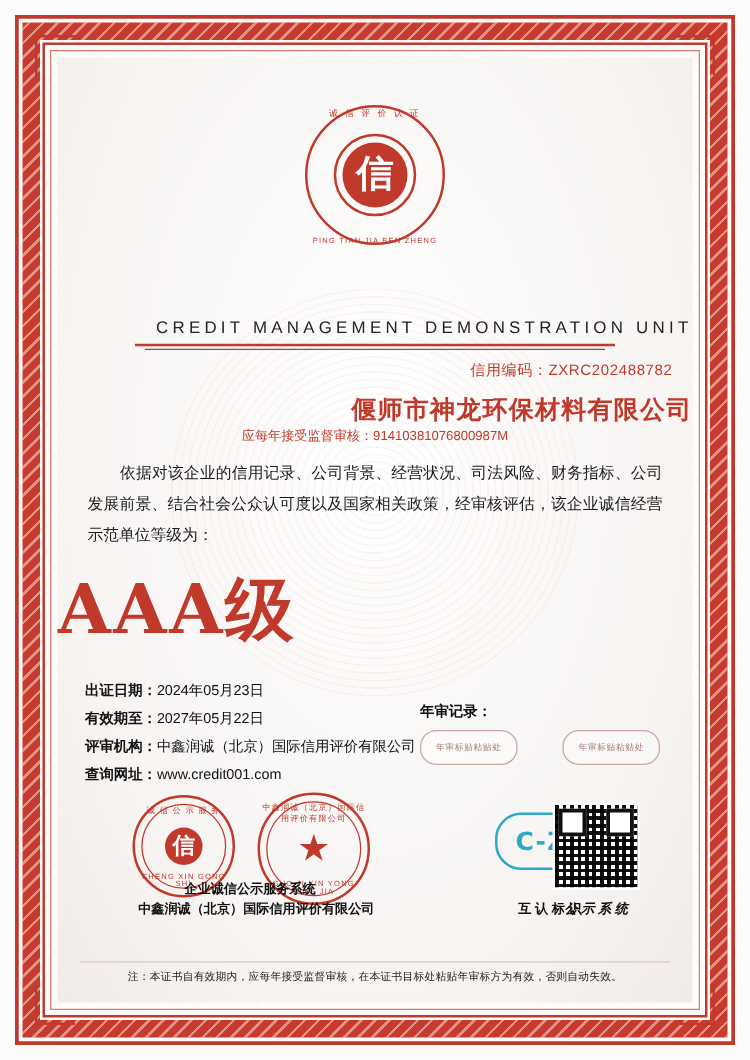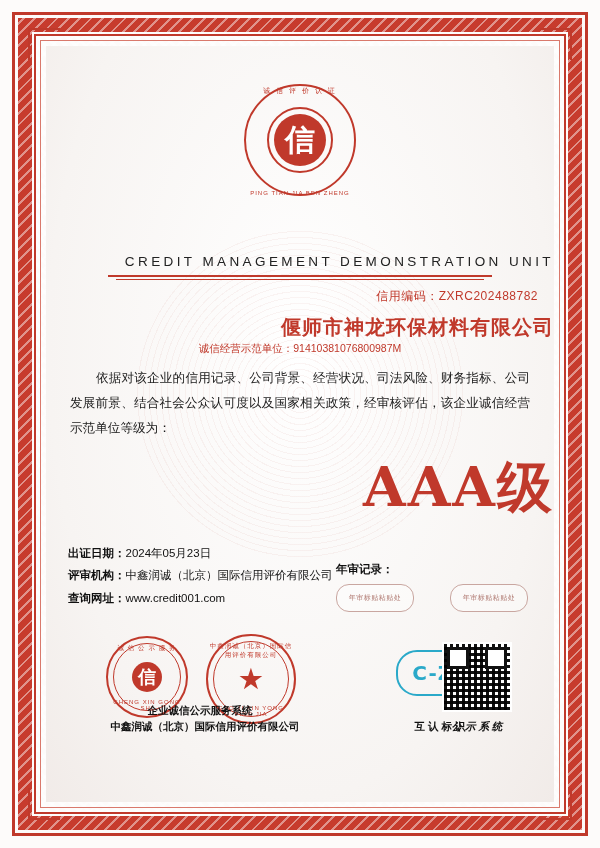--- a/index.html
+++ b/index.html
@@ -196,21 +196,21 @@
     font-size: 12.6px;
     line-height: 2.0;
     color: #1a1a1a;
     text-align: justify;
     text-indent: 26px;
   }
 
   .grade {
     position: absolute;
     top: 405px; left: 0; right: 0;
-    text-align: right;
+    text-align: left;
     color: #c0392b;
     font-weight: bold;
     font-size: 55px;
     letter-spacing: 2px;
     font-family: "DejaVu Serif", "Liberation Serif", serif;
   }
 
   
   .info {
     position: absolute;
@@ -393,30 +393,33 @@
     <div class="sub-title">CREDIT MANAGEMENT DEMONSTRATION UNIT</div>
     <div class="title-rule"></div>
     <div class="title-rule second"></div>
 
     <div class="credit-code">
       <span>信用编码：</span><span>ZXRC202488782</span>
     </div>
 
     <div class="company">偃师市神龙环保材料有限公司</div>
     <div class="usci">
-      <span>诚信经营示范单位：</span><span>91410381076800987M</span>
+      <span>应每年接受监督审核：</span><span>91410381076800987M</span>
     </div>
 
     <div class="body-text">依据对该企业的信用记录、公司背景、经营状况、司法风险、财务指标、公司发展前景、结合社会公众认可度以及国家相关政策，经审核评估，该企业诚信经营示范单位等级为：</div>
 
     <div class="grade">AAA级</div>
 
     <div class="info">
       <div class="row">
         <span class="label">出证日期：</span><span>2024年05月23日</span>
+      </div>
+      <div class="row">
+        <span class="label">有效期至：</span><span>2027年05月22日</span>
       </div>
       <div class="row">
         <span class="label">评审机构：</span><span>中鑫润诚（北京）国际信用评价有限公司</span>
       </div>
       <div class="row">
         <span class="label">查询网址：</span><span>www.credit001.com</span>
       </div>
     </div>
 
     <div class="annual">年审记录：</div>
@@ -444,15 +447,16 @@
       <div class="caption cap-1">企业诚信公示服务系统</div>
       <div class="caption cap-2">中鑫润诚（北京）国际信用评价有限公司</div>
 
       <div class="mutual">C-ZX</div>
       <div class="caption cap-3">互 认 标 识</div>
 
       <div class="qr"></div>
       <div class="caption cap-4">公 示 系 统</div>
     </div>
 
+    <div class="footnote">注：本证书自有效期内，应每年接受监督审核，在本证书目标处粘贴年审标方为有效，否则自动失效。</div>
 
   </div>
 </div>
 
 </body></html>

